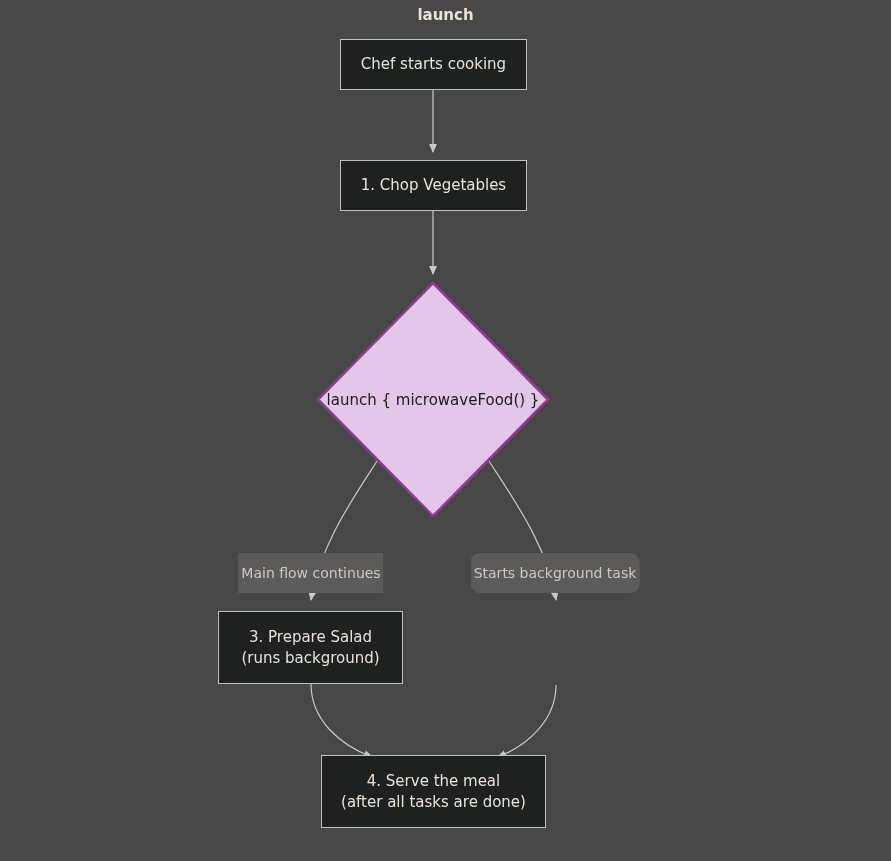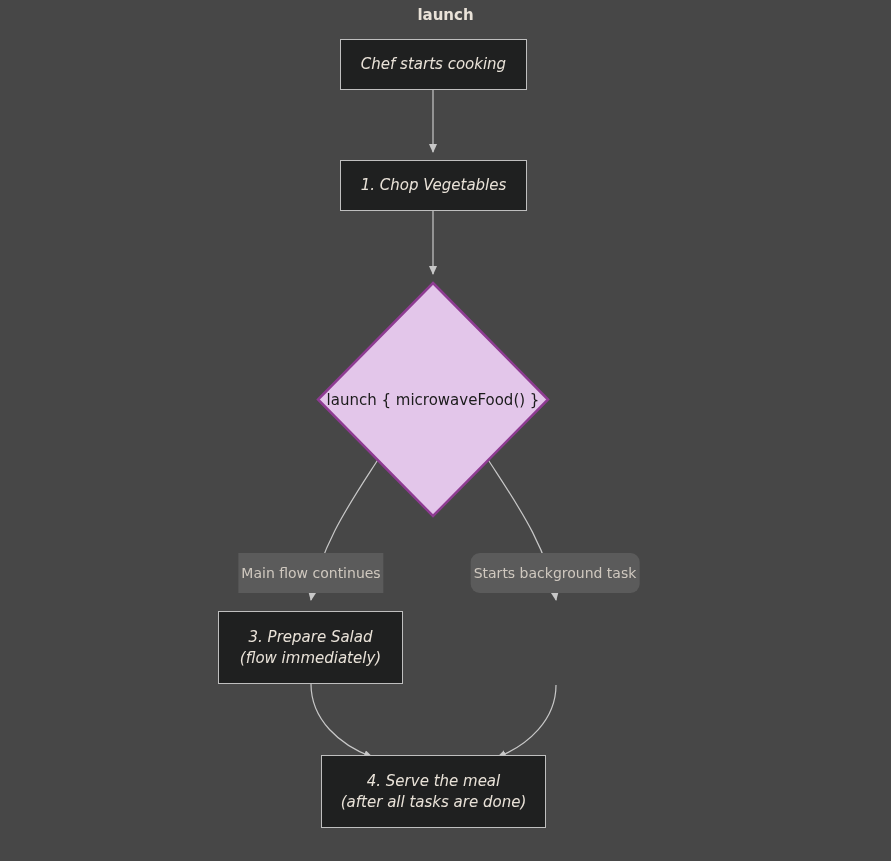--- a/index.html
+++ b/index.html
@@ -30,21 +30,20 @@
   }
   .node {
     position: absolute;
     box-sizing: border-box;
     display: flex;
     flex-direction: column;
     align-items: center;
     justify-content: center;
     text-align: left;
     line-height: 1.38;
-    font-style: italic;
   }
   .node-rect {
     background: #1f2020;
     border: 1px solid #bfbfbf;
     color: #e9e2d8;
     font-size: 15px;
   }
   .node-rect.highlight {
     background: #fff5da;
     border: 2px solid #e9c32c;
@@ -122,21 +121,21 @@
 
   <div class="diamond-wrap" style="left:316px;top:281px;width:234px;height:237px;">
     <svg width="234" height="237" viewBox="0 0 234 237">
       <polygon points="117,2 232,118.5 117,235 2,118.5" fill="#e3c6ea" stroke="#8e3b92" stroke-width="2.5"></polygon>
     </svg>
     <div class="diamond-label">launch { microwaveFood() }</div>
   </div>
 
   <div class="node node-rect" style="left:218px;top:611px;width:185px;height:73px;">
     <span class="node-line">3. Prepare Salad</span>
-    <span class="node-line">(flow immediately)</span>
+    <span class="node-line">(runs background)</span>
   </div>
 
 
   <div class="node node-rect" style="left:321px;top:755px;width:225px;height:73px;">
     <span class="node-line">4. Serve the meal</span>
     <span class="node-line">(after all tasks are done)</span>
   </div>
 
   <div class="edge-label" style="left:311px;top:553px;">Main flow continues</div>
 

